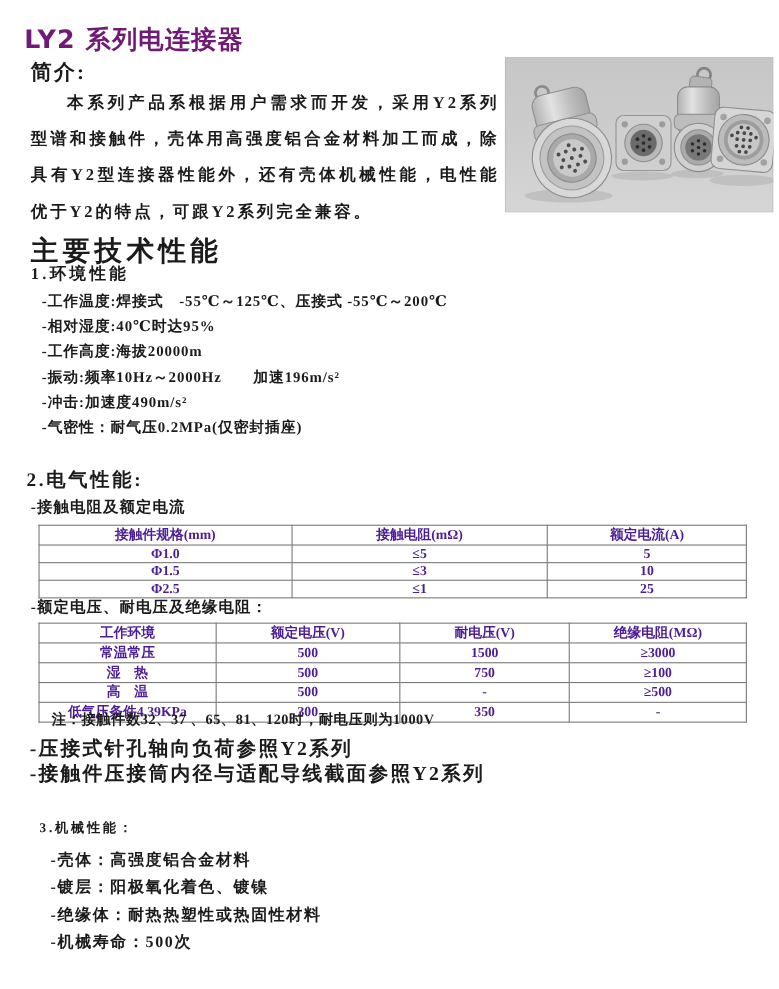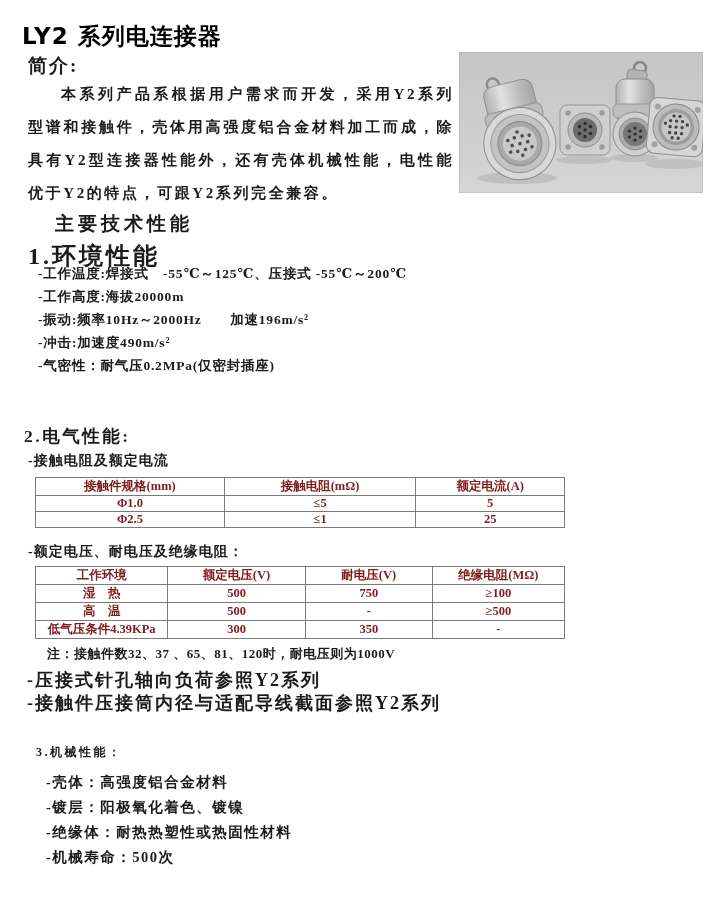--- a/index.html
+++ b/index.html
@@ -1,34 +1,34 @@
 <!DOCTYPE html>
 <html><head>
 <meta charset="utf-8">
 <style>
   html,body{margin:0;padding:0;background:#ffffff;}
   .page{position:relative;width:708px;height:899px;background:#ffffff;overflow:hidden;
         color:#1b1b1b;font-family:"Liberation Serif","DejaVu Serif",serif;}
   .title{position:absolute;left:22px;top:6px;font-family:"DejaVu Sans","Liberation Sans",sans-serif;
-         font-weight:900;font-size:23px;letter-spacing:1px;color:#000000;}
+         font-weight:900;font-size:23px;letter-spacing:1px;color:#701a75;}
   .intro-heading{position:absolute;left:28px;top:53px;font-size:19px;font-weight:bold;letter-spacing:2px;}
   .intro-text{position:absolute;left:28px;top:78px;width:426px;margin:0;font-size:15px;font-weight:bold;
               line-height:33px;letter-spacing:2.6px;text-align:justify;text-indent:2.2em;}
   .photo{position:absolute;left:459px;top:52px;width:244px;height:141px;}
-  .main-heading{position:absolute;left:28px;top:211px;font-size:19px;font-weight:bold;letter-spacing:4px;margin-left:27px;}
-  .env-heading{position:absolute;left:28px;top:240px;font-size:24px;font-weight:bold;letter-spacing:3px;}
+  .main-heading{position:absolute;left:28px;top:211px;font-size:25px;font-weight:bold;letter-spacing:4px;}
+  .env-heading{position:absolute;left:28px;top:240px;font-size:15px;font-weight:bold;letter-spacing:3px;}
   .env-list{position:absolute;left:38px;top:262px;margin:0;padding:0;list-style:none;
             font-size:13.5px;font-weight:bold;letter-spacing:0.8px;}
   .env-list li{height:23px;line-height:23px;}
   .elec-heading{position:absolute;left:24px;top:424px;font-size:17.5px;font-weight:bold;letter-spacing:2.5px;}
   .tbl-label{position:absolute;left:28px;font-size:14px;font-weight:bold;letter-spacing:1px;}
   .lbl1{top:452px;}
   .lbl2{top:543px;}
-  table{position:absolute;left:35px;width:530px;border-collapse:collapse;table-layout:fixed;
-        font-size:12.5px;font-weight:bold;text-align:center;color:#7f1d1d;}
+  table{position:absolute;left:35px;width:644px;border-collapse:collapse;table-layout:fixed;
+        font-size:12.5px;font-weight:bold;text-align:center;color:#4c1d95;}
   .t1{top:477px;}
   .t2{top:566px;}
   td{border:1px solid #7a7a7a;height:13.5px;padding:0 2px;overflow:hidden;white-space:nowrap;}
   .note{position:absolute;left:47px;top:645px;font-size:13px;font-weight:bold;letter-spacing:0.5px;}
   .extra{position:absolute;left:27px;font-size:18px;font-weight:bold;letter-spacing:2px;}
   .extra0{top:668px;}
   .extra1{top:691px;}
   .mech-heading{position:absolute;left:36px;top:744px;font-size:12px;font-weight:bold;letter-spacing:2.5px;}
   .mech-list{position:absolute;left:46px;top:770px;margin:0;padding:0;list-style:none;
              font-size:14.5px;font-weight:bold;letter-spacing:1.5px;}
@@ -156,20 +156,21 @@
         </g>
       </g>
     </svg>
   </div>
 
   <div class="main-heading">主要技术性能</div>
 
   <div class="env-heading">1.环境性能</div>
   <ul class="env-list">
     <li>-工作温度:焊接式　-55℃～125℃、压接式 -55℃～200℃</li>
+    <li>-相对湿度:40℃时达95%</li>
     <li>-工作高度:海拔20000m</li>
     <li>-振动:频率10Hz～2000Hz　　加速196m/s²</li>
     <li>-冲击:加速度490m/s²</li>
     <li>-气密性：耐气压0.2MPa(仅密封插座)</li>
   </ul>
 
   <div class="elec-heading">2.电气性能:</div>
 
   <div class="tbl-label lbl1">-接触电阻及额定电流</div>
   <table class="t1">
@@ -181,20 +182,25 @@
     <tbody>
       <tr>
         <td>接触件规格(mm)</td>
         <td>接触电阻(mΩ)</td>
         <td>额定电流(A)</td>
       </tr>
       <tr>
         <td>Φ1.0</td>
         <td>≤5</td>
         <td>5</td>
+      </tr>
+      <tr>
+        <td>Φ1.5</td>
+        <td>≤3</td>
+        <td>10</td>
       </tr>
       <tr>
         <td>Φ2.5</td>
         <td>≤1</td>
         <td>25</td>
       </tr>
     </tbody>
   </table>
 
   <div class="tbl-label lbl2">-额定电压、耐电压及绝缘电阻：</div>
@@ -206,20 +212,26 @@
         <col style="width:25%">
       </colgroup>
     <tbody>
       <tr>
         <td>工作环境</td>
         <td>额定电压(V)</td>
         <td>耐电压(V)</td>
         <td>绝缘电阻(MΩ)</td>
       </tr>
       <tr>
+        <td>常温常压</td>
+        <td>500</td>
+        <td>1500</td>
+        <td>≥3000</td>
+      </tr>
+      <tr>
         <td>湿　热</td>
         <td>500</td>
         <td>750</td>
         <td>≥100</td>
       </tr>
       <tr>
         <td>高　温</td>
         <td>500</td>
         <td>-</td>
         <td>≥500</td>

